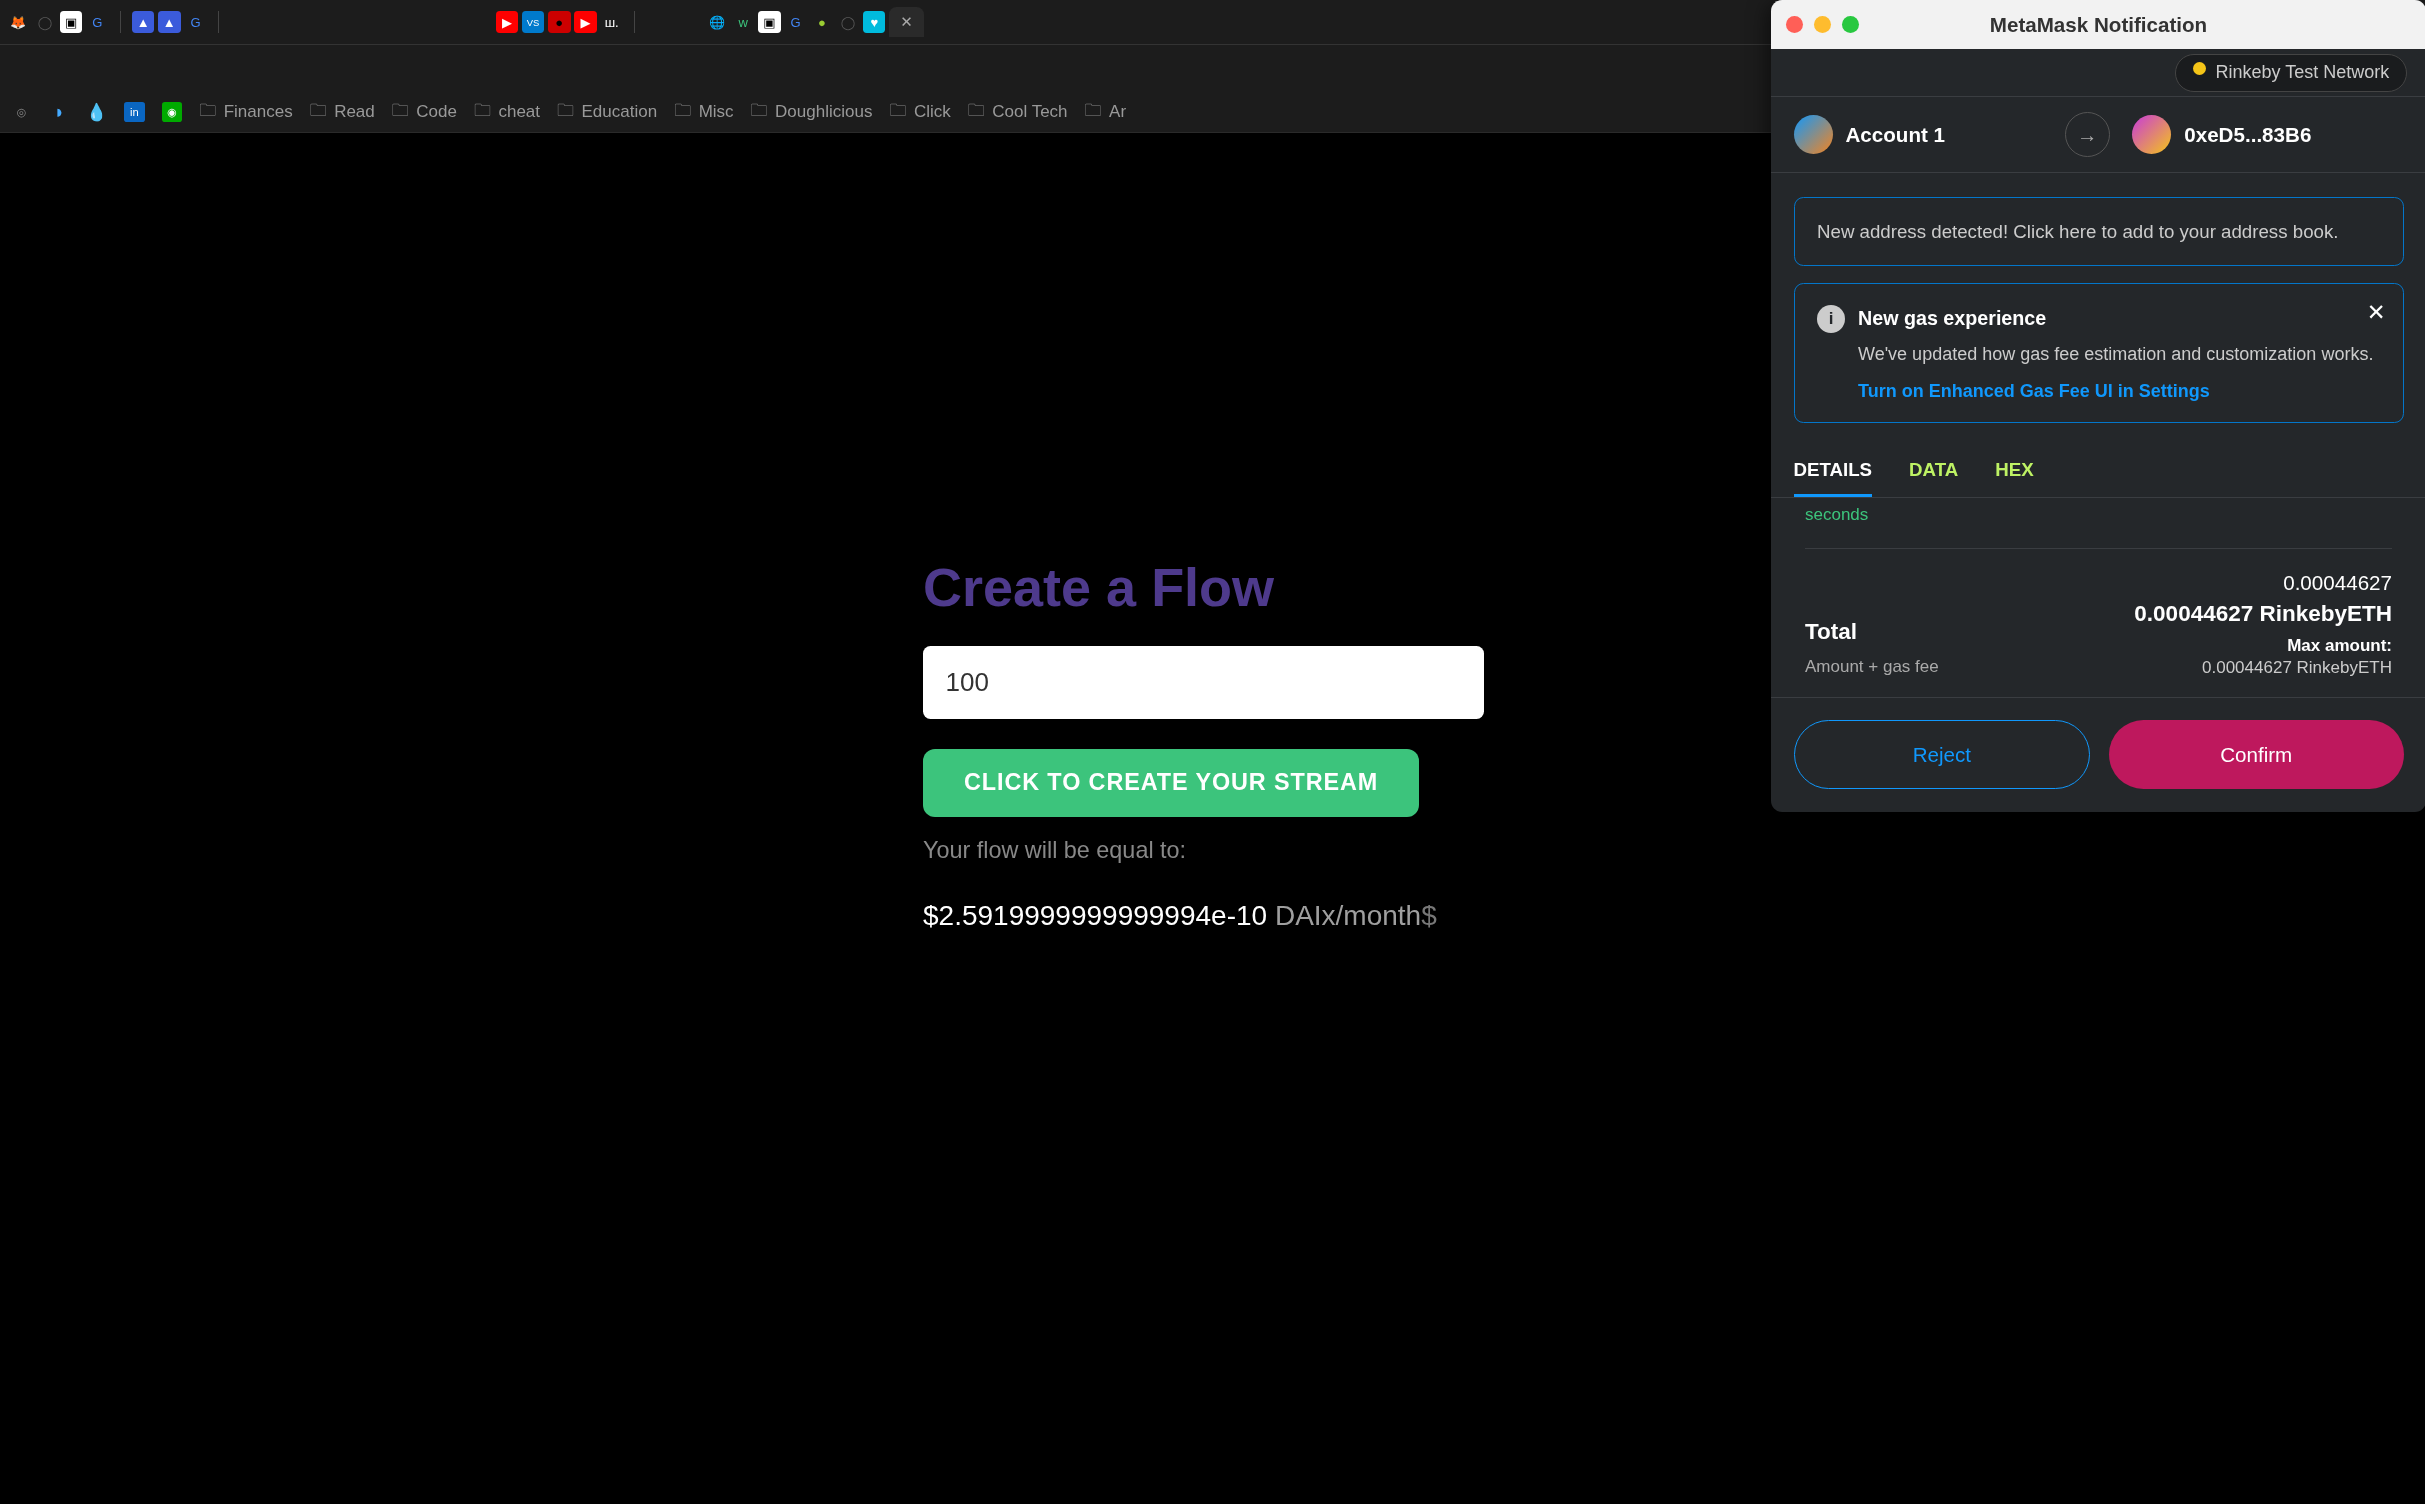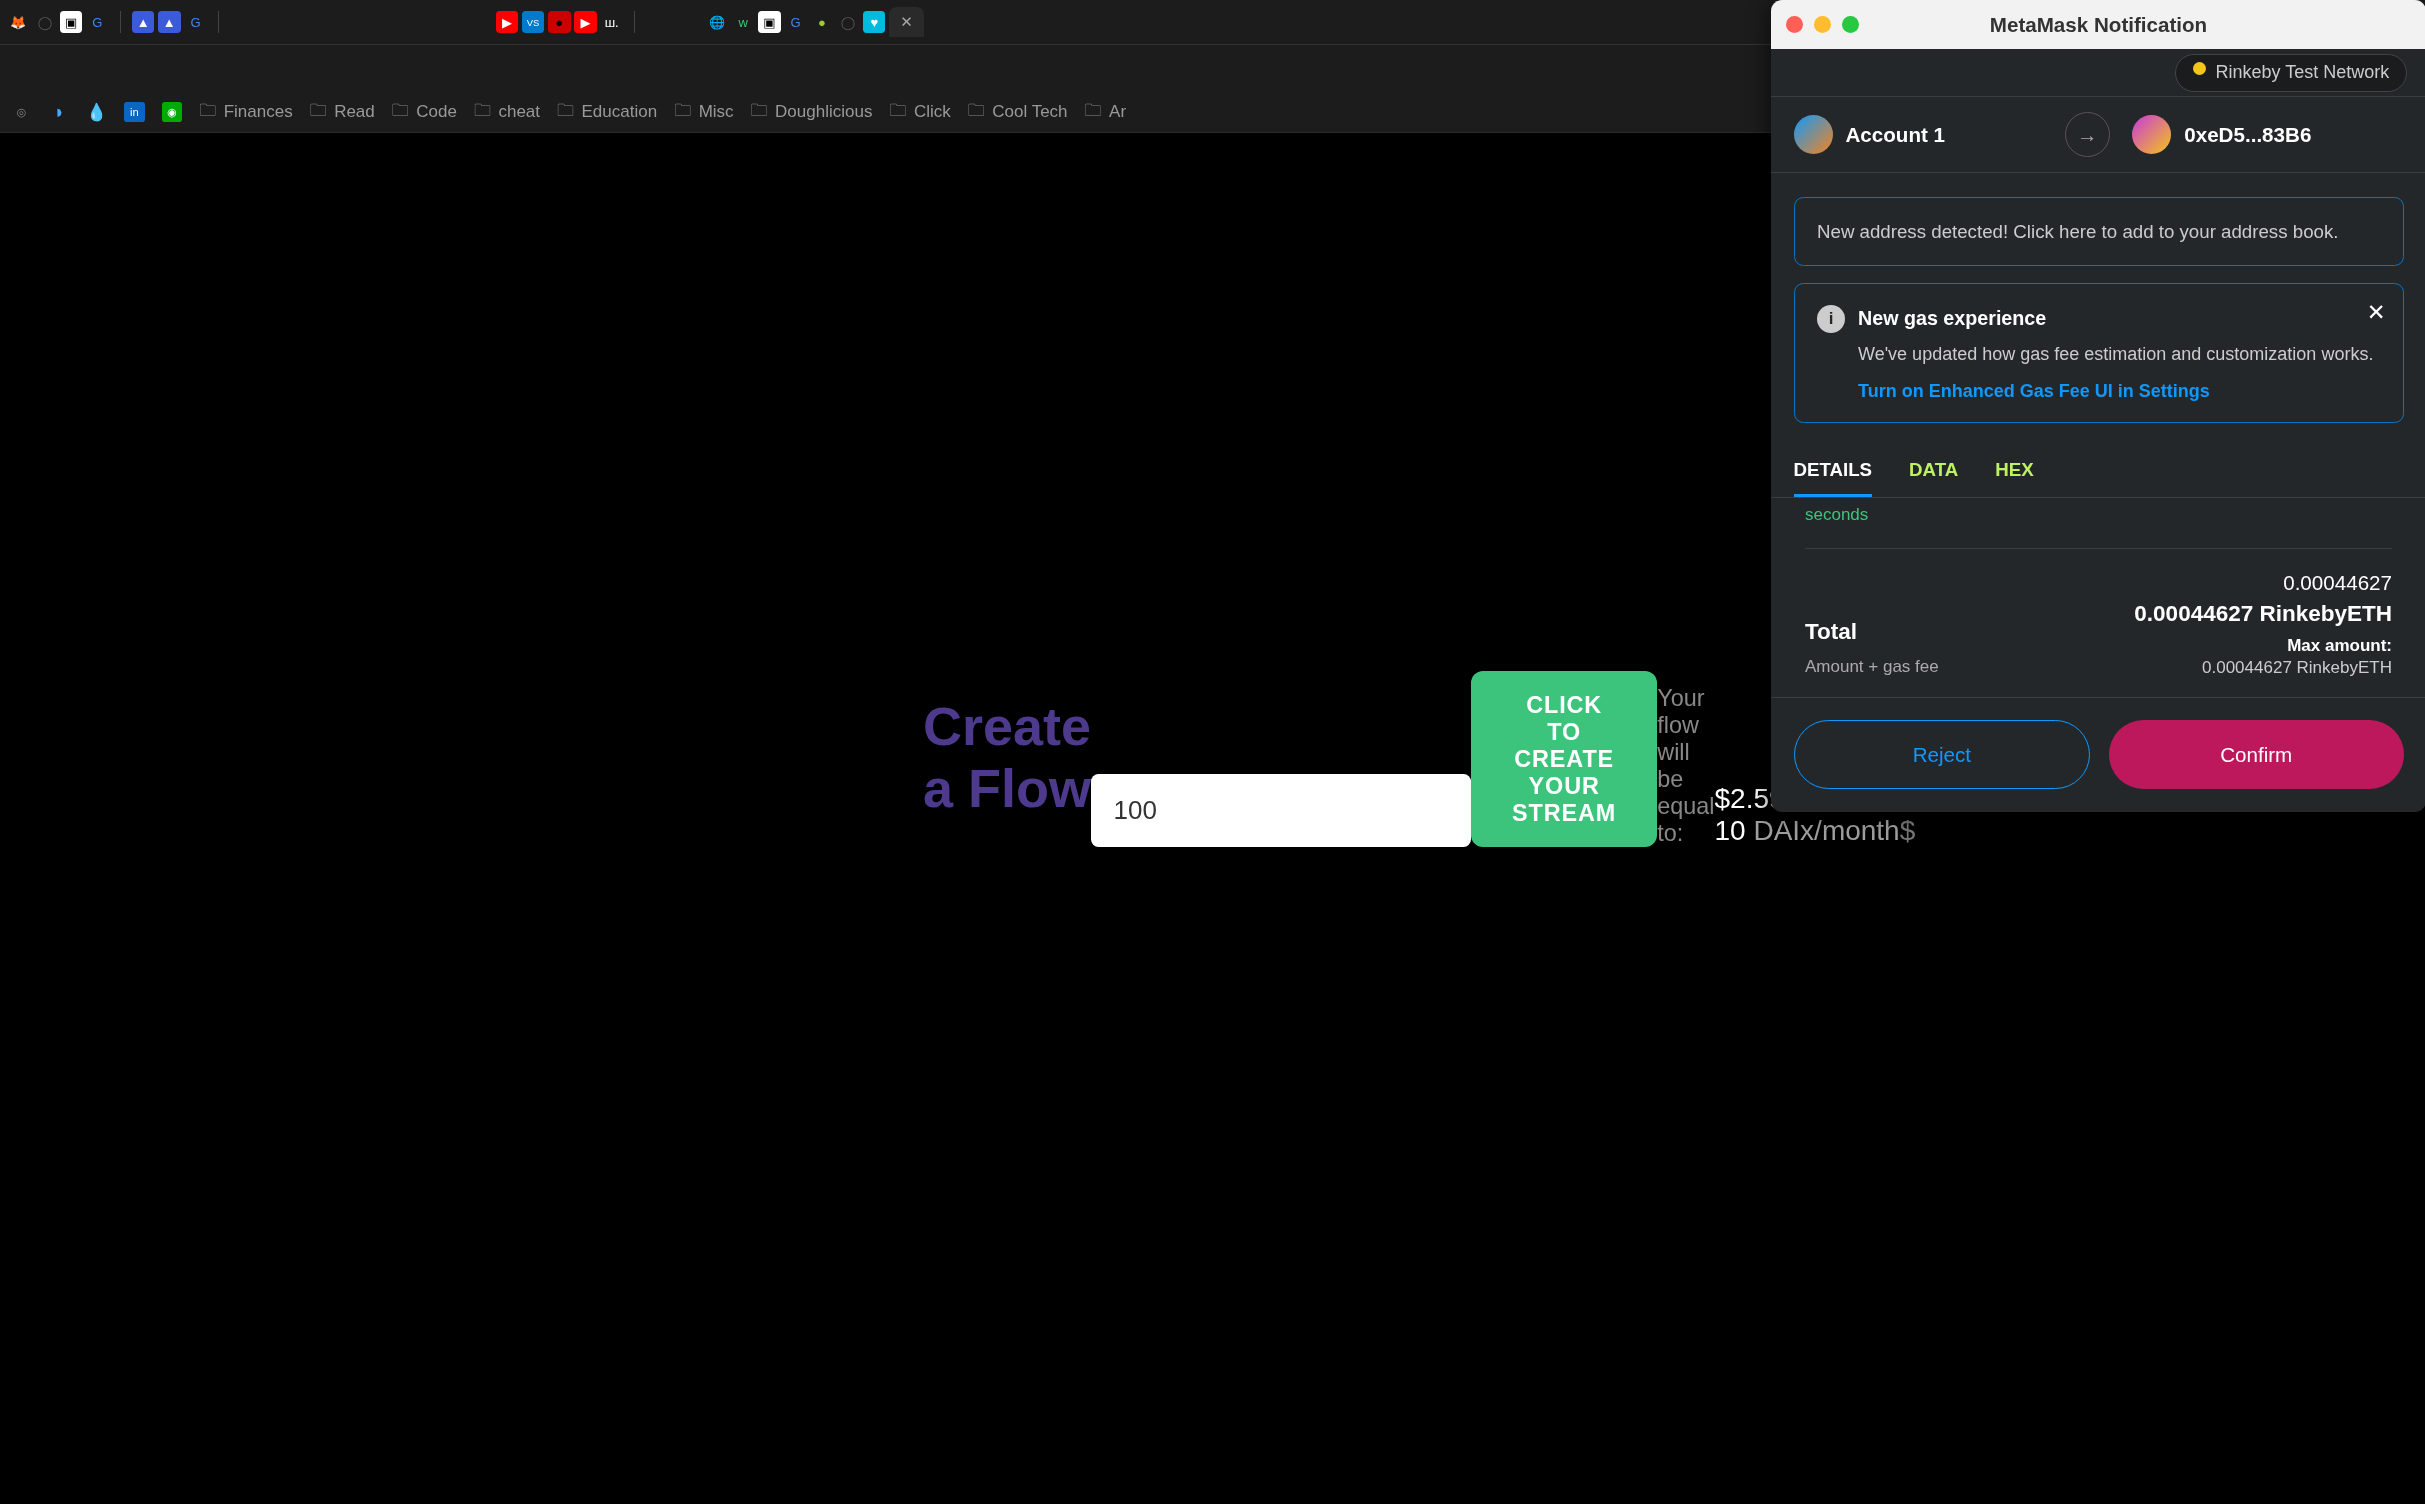--- a/index.html
+++ b/index.html
@@ -17,21 +17,21 @@
 .url-action-icon { width: 26px; height: 26px; color: #999; display: flex; align-items: center; justify-content: center; font-size: 17px; }
 .star-box { background: #333; border-radius: 18.7px; padding: 5.6px 11.2px; display: flex; gap: 11.2px; }
 
 .bookmarks-bar { height: 41px; display: flex; align-items: center; padding: 0 11.2px; gap: 17px; background: #1c1c1c; border-bottom: 0.9px solid #2a2a2a; }
 .bookmark-item { display: flex; align-items: center; gap: 7.5px; color: #999; font-size: 17px; }
 .bookmark-folder-icon { color: #888; }
 .bookmark-site-icon { width: 20.6px; height: 20.6px; border-radius: 2.8px; display: flex; align-items: center; justify-content: center; font-size: 11.2px; }
 
 
 .main-content { position: absolute; top: 133px; left: 0; right: 0; bottom: 0; background: #000; display: flex; flex-direction: column; align-items: center; justify-content: center; }
-.main-inner { display: flex; align-items: flex-end; width: 580px; transform: translateY(-75px); }
+.main-inner { display: flex; flex-direction: column; align-items: flex-start; width: 580px; transform: translateY(-75px); }
 .page-title { color: #4e3a8c; font-size: 54px; font-weight: 600; margin-bottom: 28px; }
 .flow-input { width: 561px; height: 73px; background: #fff; border: none; border-radius: 7.5px; padding: 0 22.5px; font-size: 26px; color: #333; }
 .create-btn { margin-top: 30px; background: #3cc47c; color: #fff; border: none; padding: 20.6px 41px; font-size: 23.4px; font-weight: 700; letter-spacing: 0.9px; border-radius: 12px; cursor: pointer; }
 .flow-equal { margin-top: 20.6px; color: #888; font-size: 23.4px; }
 .flow-amount { margin-top: 36px; font-size: 28px; color: #fff; }
 .flow-amount-value { color: #fff; }
 .flow-amount-unit { color: #9f9f9f; }
 .flow-amount-suffix { color: #777; }
 
 

